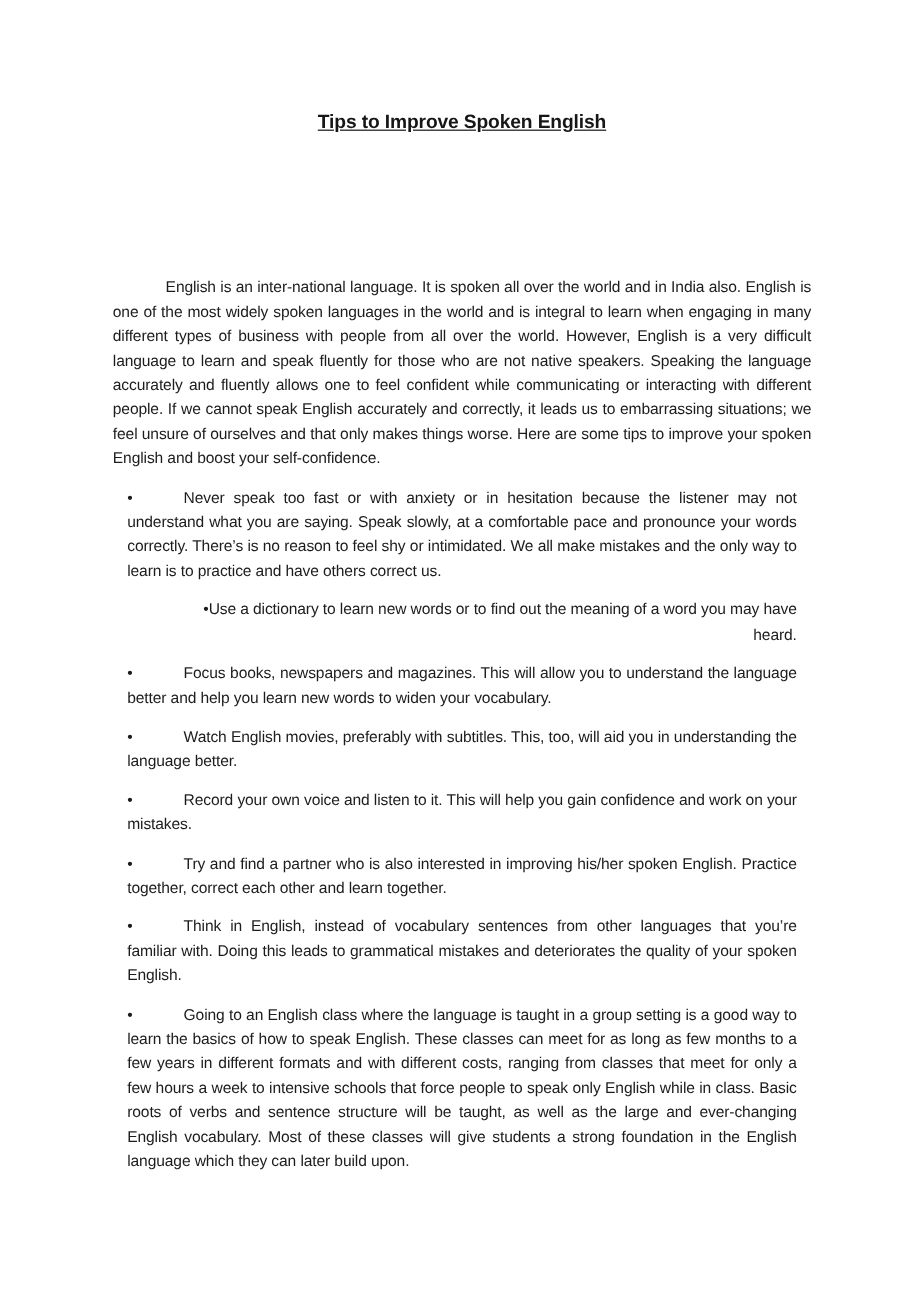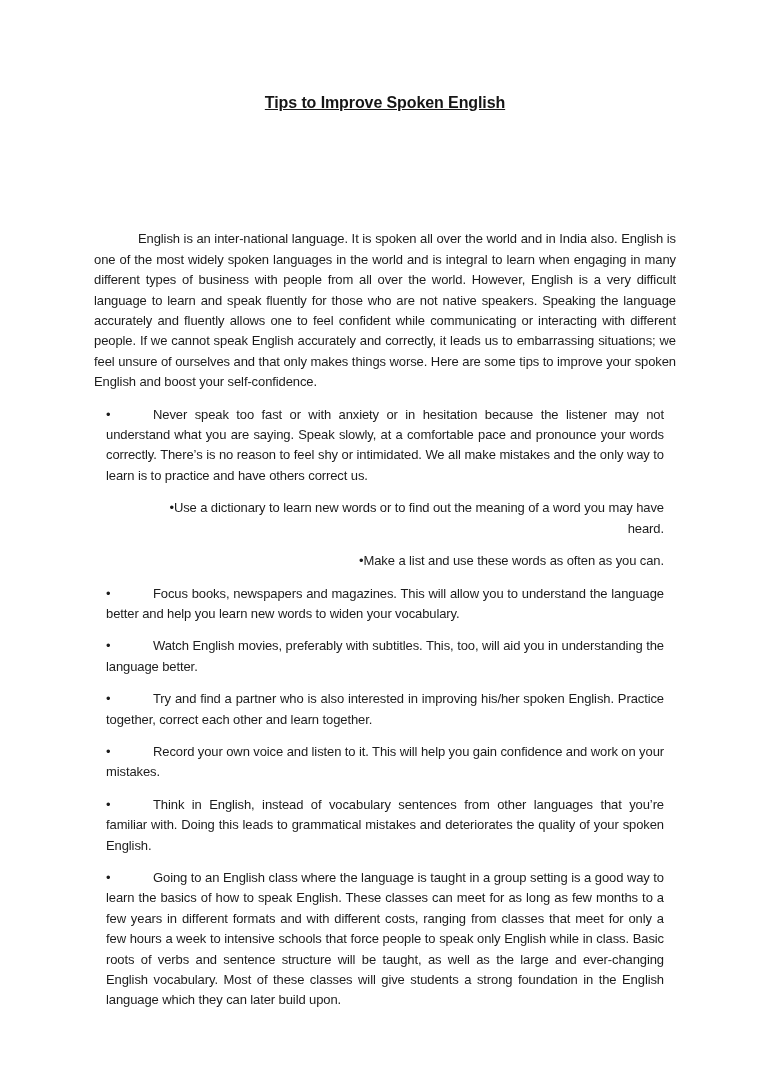--- a/index.html
+++ b/index.html
@@ -64,22 +64,21 @@
 <body>
 
 <div class="page">
   <h1 class="doc-title">Tips to Improve Spoken English</h1>
 
   <p class="intro">English is an inter-national language. It is spoken all over the world and in India also. English is one of the most widely spoken languages in the world and is integral to learn when engaging in many different types of business with people from all over the world. However, English is a very difficult language to learn and speak fluently for those who are not native speakers. Speaking the language accurately and fluently allows one to feel confident while communicating or interacting with different people. If we cannot speak English accurately and correctly, it leads us to embarrassing situations; we feel unsure of ourselves and that only makes things worse. Here are some tips to improve your spoken English and boost your self-confidence.</p>
 
   <ul class="tips">
       <li><span class="bullet">•</span><span>Never speak too fast or with anxiety or in hesitation because the listener may not understand what you are saying. Speak slowly, at a comfortable pace and pronounce your words correctly. There’s is no reason to feel shy or intimidated. We all make mistakes and the only way to learn is to practice and have others correct us.</span></li>
       <li class="hang"><span class="bullet">•</span><span>Use a dictionary to learn new words or to find out the meaning of a word you may have heard.</span></li>
-      <li class="hang"><span class="bullet">•</span><span>Make a list and use these words as often as you can.</span></li>
       <li><span class="bullet">•</span><span>Focus books, newspapers and magazines. This will allow you to understand the language better and help you learn new words to widen your vocabulary.</span></li>
       <li><span class="bullet">•</span><span>Watch English movies, preferably with subtitles. This, too, will aid you in understanding the language better.</span></li>
+      <li><span class="bullet">•</span><span>Record your own voice and listen to it. This will help you gain confidence and work on your mistakes.</span></li>
       <li><span class="bullet">•</span><span>Try and find a partner who is also interested in improving his/her spoken English. Practice together, correct each other and learn together.</span></li>
-      <li><span class="bullet">•</span><span>Record your own voice and listen to it. This will help you gain confidence and work on your mistakes.</span></li>
       <li><span class="bullet">•</span><span>Think in English, instead of vocabulary sentences from other languages that you’re familiar with. Doing this leads to grammatical mistakes and deteriorates the quality of your spoken English.</span></li>
       <li><span class="bullet">•</span><span>Going to an English class where the language is taught in a group setting is a good way to learn the basics of how to speak English. These classes can meet for as long as few months to a few years in different formats and with different costs, ranging from classes that meet for only a few hours a week to intensive schools that force people to speak only English while in class. Basic roots of verbs and sentence structure will be taught, as well as the large and ever-changing English vocabulary. Most of these classes will give students a strong foundation in the English language which they can later build upon.</span></li>
     </ul>
 
 </div>
 
 </body></html>

